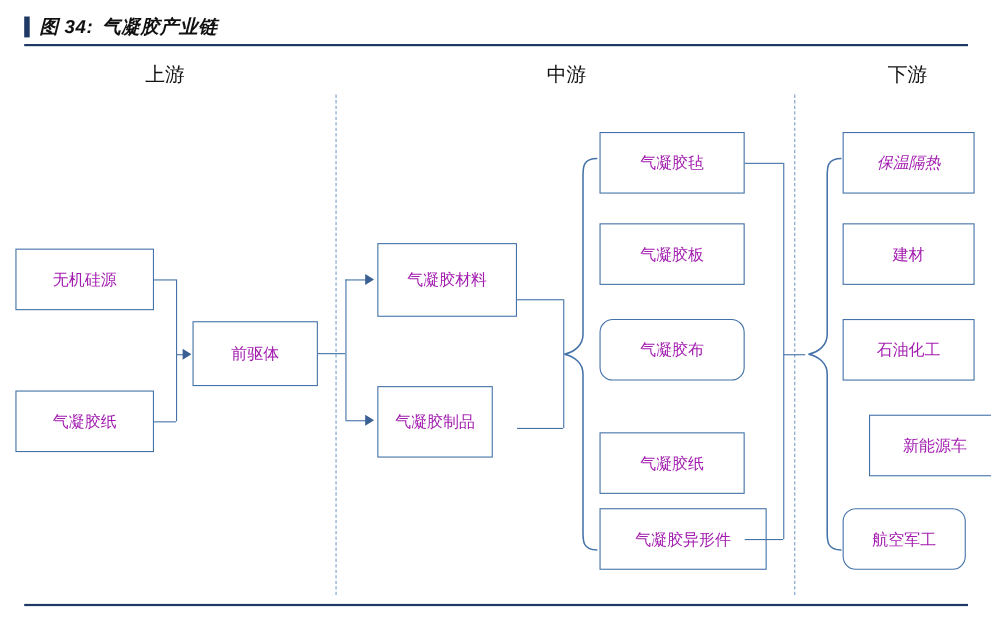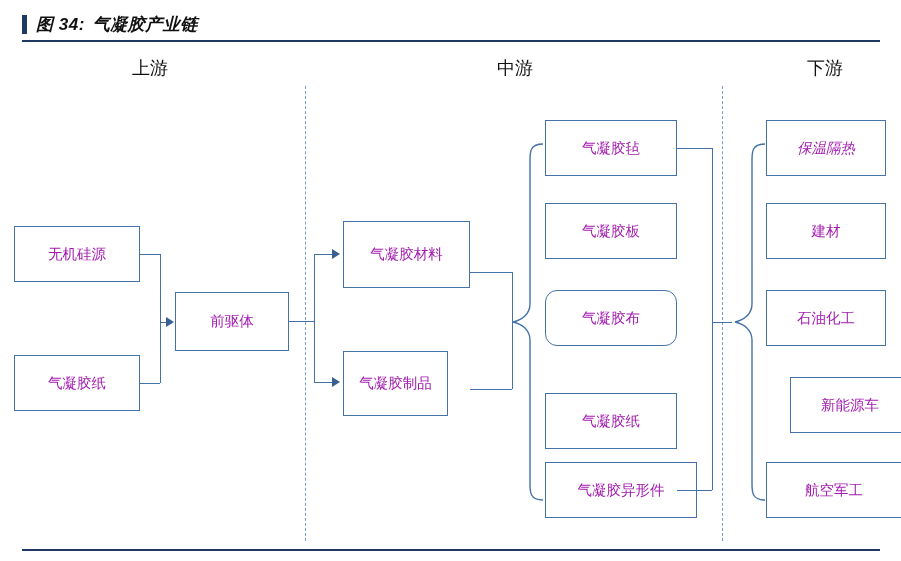--- a/index.html
+++ b/index.html
@@ -161,17 +161,17 @@
   </div>
   <div class="box" style="left:766px;top:203px;width:120px;height:56px;">
     <span>建材</span>
   </div>
   <div class="box" style="left:766px;top:290px;width:120px;height:56px;">
     <span>石油化工</span>
   </div>
   <div class="box" style="left:790px;top:377px;width:120px;height:56px;">
     <span>新能源车</span>
   </div>
-  <div class="box" style="left:766px;top:462px;width:136px;height:56px;">
+  <div class="box" style="left:766px;top:462px;width:112px;height:56px;border-radius:12px;">
     <span>航空军工</span>
   </div>
 
 </div>
 
 </body></html>

